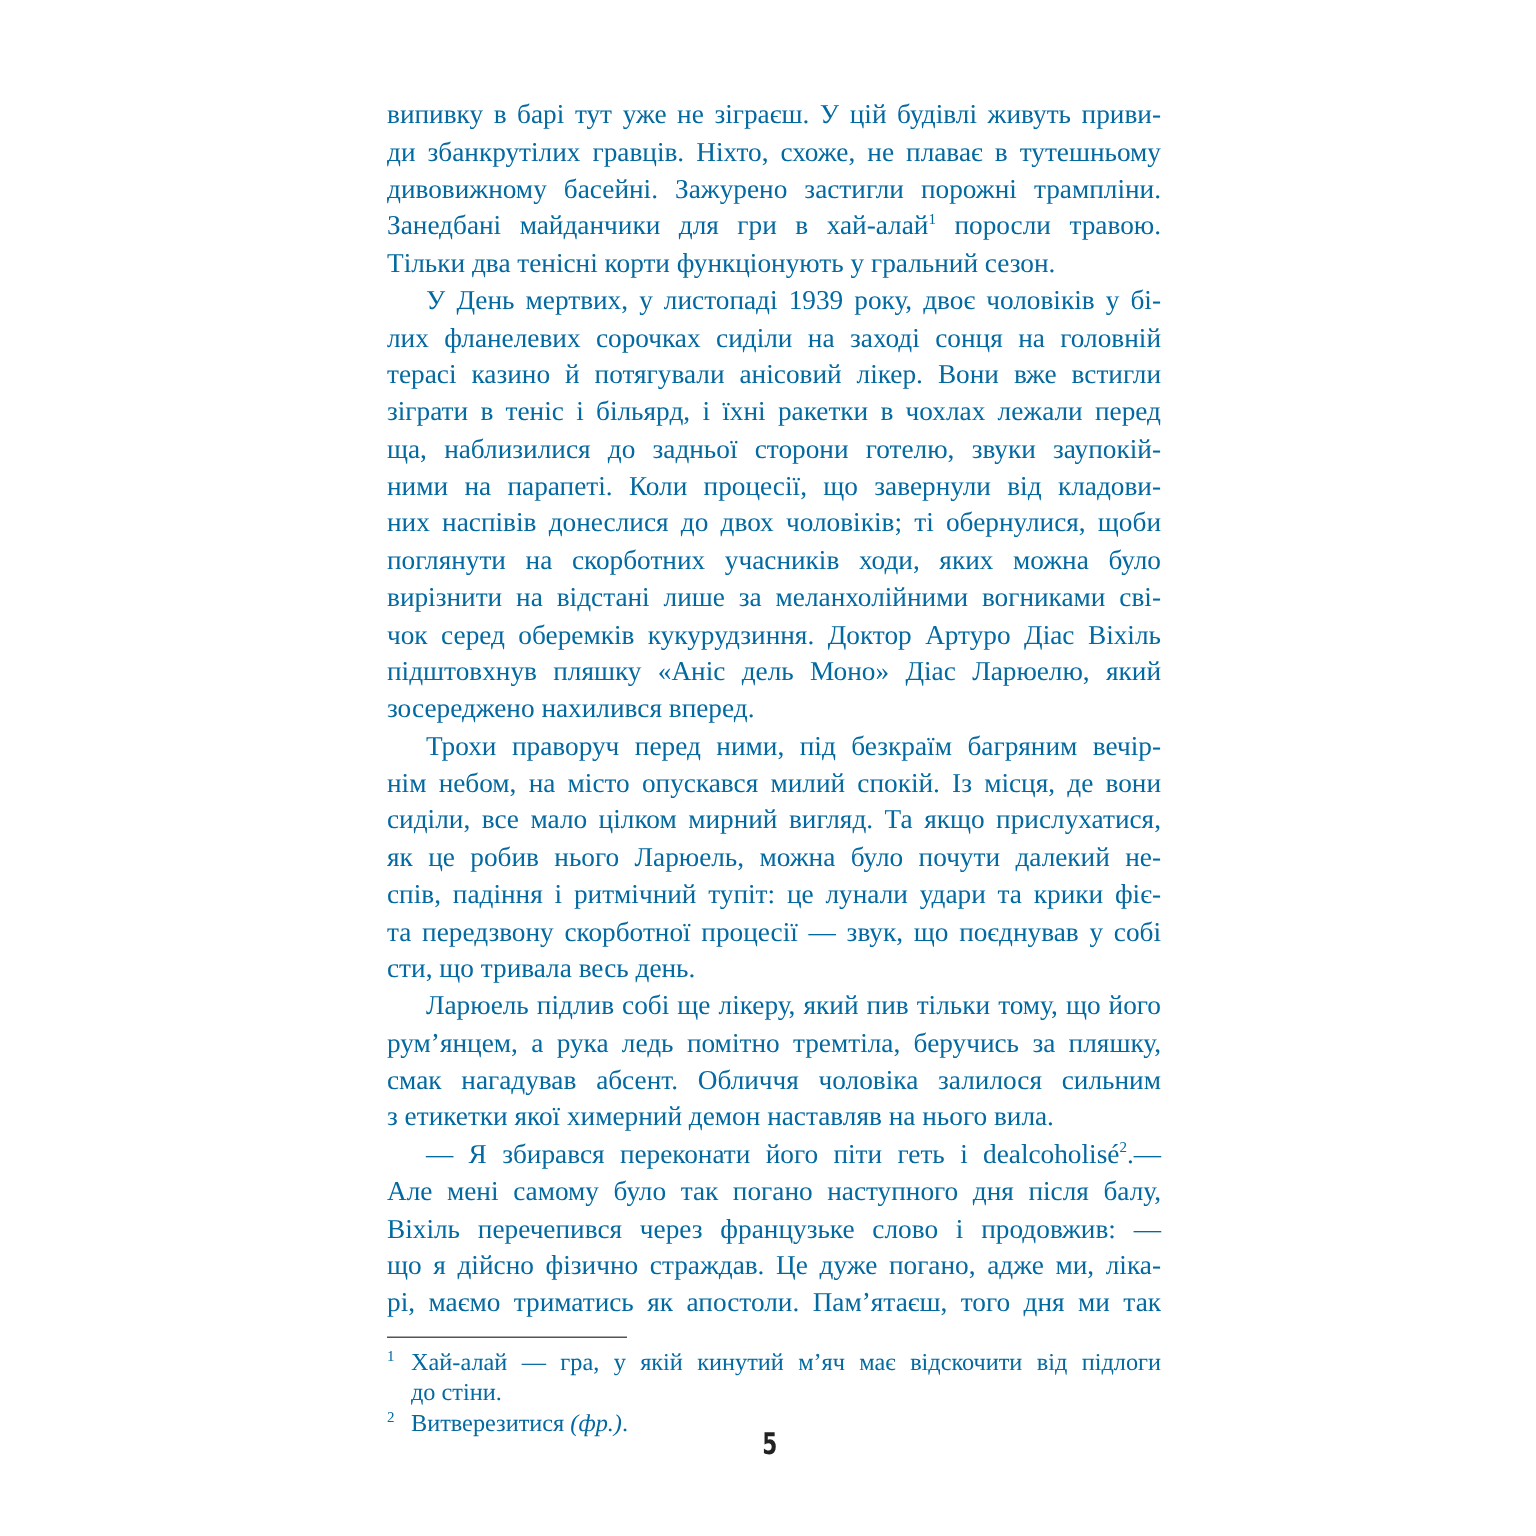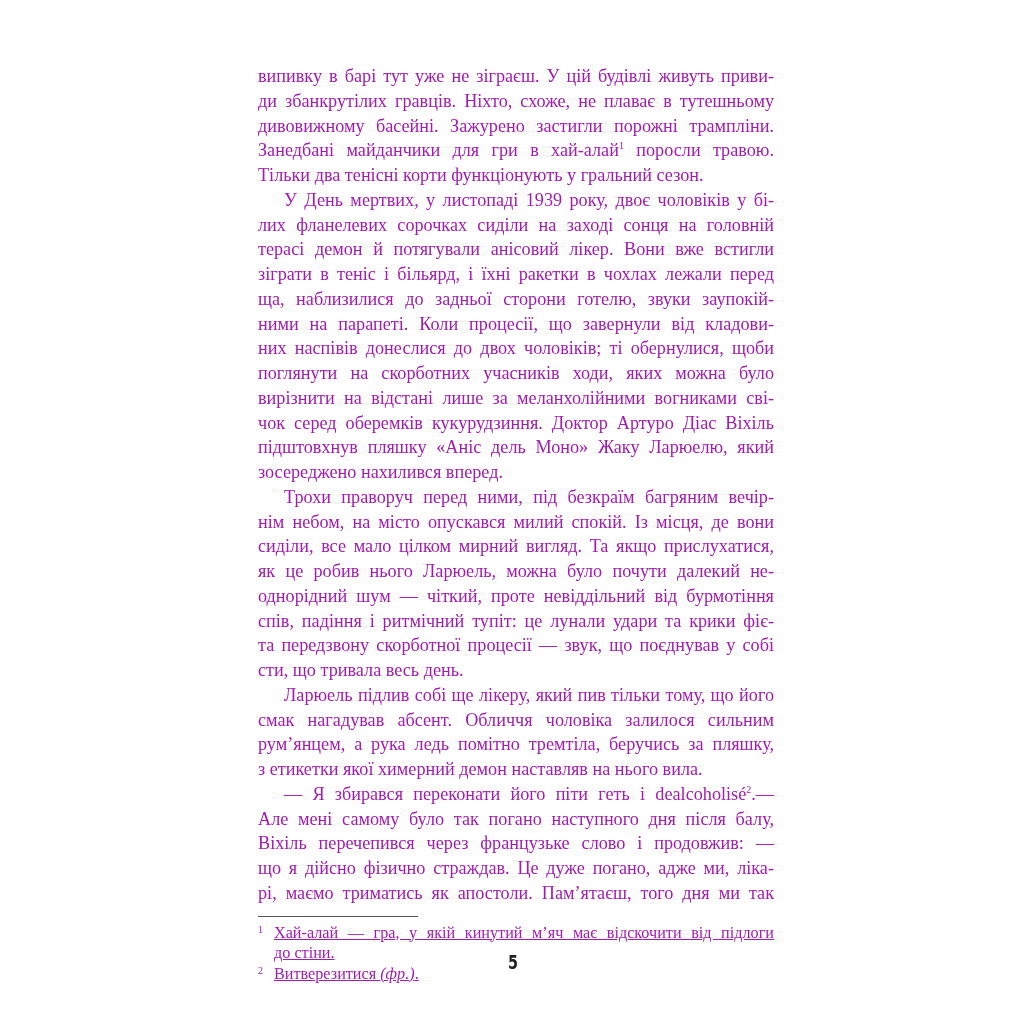--- a/index.html
+++ b/index.html
@@ -12,21 +12,21 @@
       height: 1024px;
       position: relative;
       overflow: hidden;
     }
     .page {
       position: absolute;
       left: 258px;
       top: 64px;
       width: 516px;
       font-family: "Liberation Serif", "DejaVu Serif", serif;
-      color: #a21caf;
+      color: #0369a1;
     }
     .body-text {
       font-size: 18.2px;
       line-height: 24.75px;
       text-align: justify;
       margin: 0;
     }
     .line {
       display: block;
       text-align: justify;
@@ -63,21 +63,20 @@
     }
     .footnote .fn-num {
       position: absolute;
       left: 0;
       top: -3px;
       font-size: 10px;
     }
     .footnote .fn-line {
       display: block;
       white-space: nowrap;
-      text-decoration: underline;
     }
     .footnote .fn-line.justify {
       text-align: justify;
       text-align-last: justify;
     }
     .footnote em {
       font-style: italic;
     }
     .page-number {
       position: absolute;
@@ -103,47 +102,46 @@
       <span class="line">випивку в барі тут уже не зіграєш. У цій будівлі живуть приви-</span>
       <span class="line">ди збанкрутілих гравців. Ніхто, схоже, не плаває в тутешньому</span>
       <span class="line">дивовижному басейні. Зажурено застигли порожні трампліни.</span>
       <span class="line"><span>Занедбані майданчики для гри в хай-алай</span><sup class="fnref">1</sup><span> поросли травою.</span></span>
       <span class="line last">Тільки два тенісні корти функціонують у гральний сезон.</span>
     </div>
 
     <div>
       <span class="line indent">У День мертвих, у листопаді 1939 року, двоє чоловіків у бі-</span>
       <span class="line">лих фланелевих сорочках сиділи на заході сонця на головній</span>
-      <span class="line">терасі демон й потягували анісовий лікер. Вони вже встигли</span>
+      <span class="line">терасі казино й потягували анісовий лікер. Вони вже встигли</span>
       <span class="line">зіграти в теніс і більярд, і їхні ракетки в чохлах лежали перед</span>
       <span class="line">ща, наблизилися до задньої сторони готелю, звуки заупокій-</span>
       <span class="line">ними на парапеті. Коли процесії, що завернули від кладови-</span>
       <span class="line">них наспівів донеслися до двох чоловіків; ті обернулися, щоби</span>
       <span class="line">поглянути на скорботних учасників ходи, яких можна було</span>
       <span class="line">вирізнити на відстані лише за меланхолійними вогниками сві-</span>
       <span class="line">чок серед оберемків кукурудзиння. Доктор Артуро Діас Віхіль</span>
-      <span class="line">підштовхнув пляшку «Аніс дель Моно» Жаку Ларюелю, який</span>
+      <span class="line">підштовхнув пляшку «Аніс дель Моно» Діас Ларюелю, який</span>
       <span class="line last">зосереджено нахилився вперед.</span>
     </div>
 
     <div>
       <span class="line indent">Трохи праворуч перед ними, під безкраїм багряним вечір-</span>
       <span class="line">нім небом, на місто опускався милий спокій. Із місця, де вони</span>
       <span class="line">сиділи, все мало цілком мирний вигляд. Та якщо прислухатися,</span>
       <span class="line">як це робив нього Ларюель, можна було почути далекий не-</span>
-      <span class="line">однорідний шум — чіткий, проте невіддільний від бурмотіння</span>
       <span class="line">спів, падіння і ритмічний тупіт: це лунали удари та крики фіє-</span>
       <span class="line">та передзвону скорботної процесії — звук, що поєднував у собі</span>
       <span class="line last">сти, що тривала весь день.</span>
     </div>
 
     <div>
       <span class="line indent">Ларюель підлив собі ще лікеру, який пив тільки тому, що його</span>
+      <span class="line">рум’янцем, а рука ледь помітно тремтіла, беручись за пляшку,</span>
       <span class="line">смак нагадував абсент. Обличчя чоловіка залилося сильним</span>
-      <span class="line">рум’янцем, а рука ледь помітно тремтіла, беручись за пляшку,</span>
       <span class="line last">з етикетки якої химерний демон наставляв на нього вила.</span>
     </div>
 
     <div>
       <span class="line indent"><span>— Я збирався переконати його піти геть і dealcoholisé</span><sup class="fnref">2</sup><span>.—</span></span>
       <span class="line">Але мені самому було так погано наступного дня після балу,</span>
       <span class="line">Віхіль перечепився через французьке слово і продовжив: —</span>
       <span class="line">що я дійсно фізично страждав. Це дуже погано, адже ми, ліка-</span>
       <span class="line">рі, маємо триматись як апостоли. Пам’ятаєш, того дня ми так</span>
     </div>

